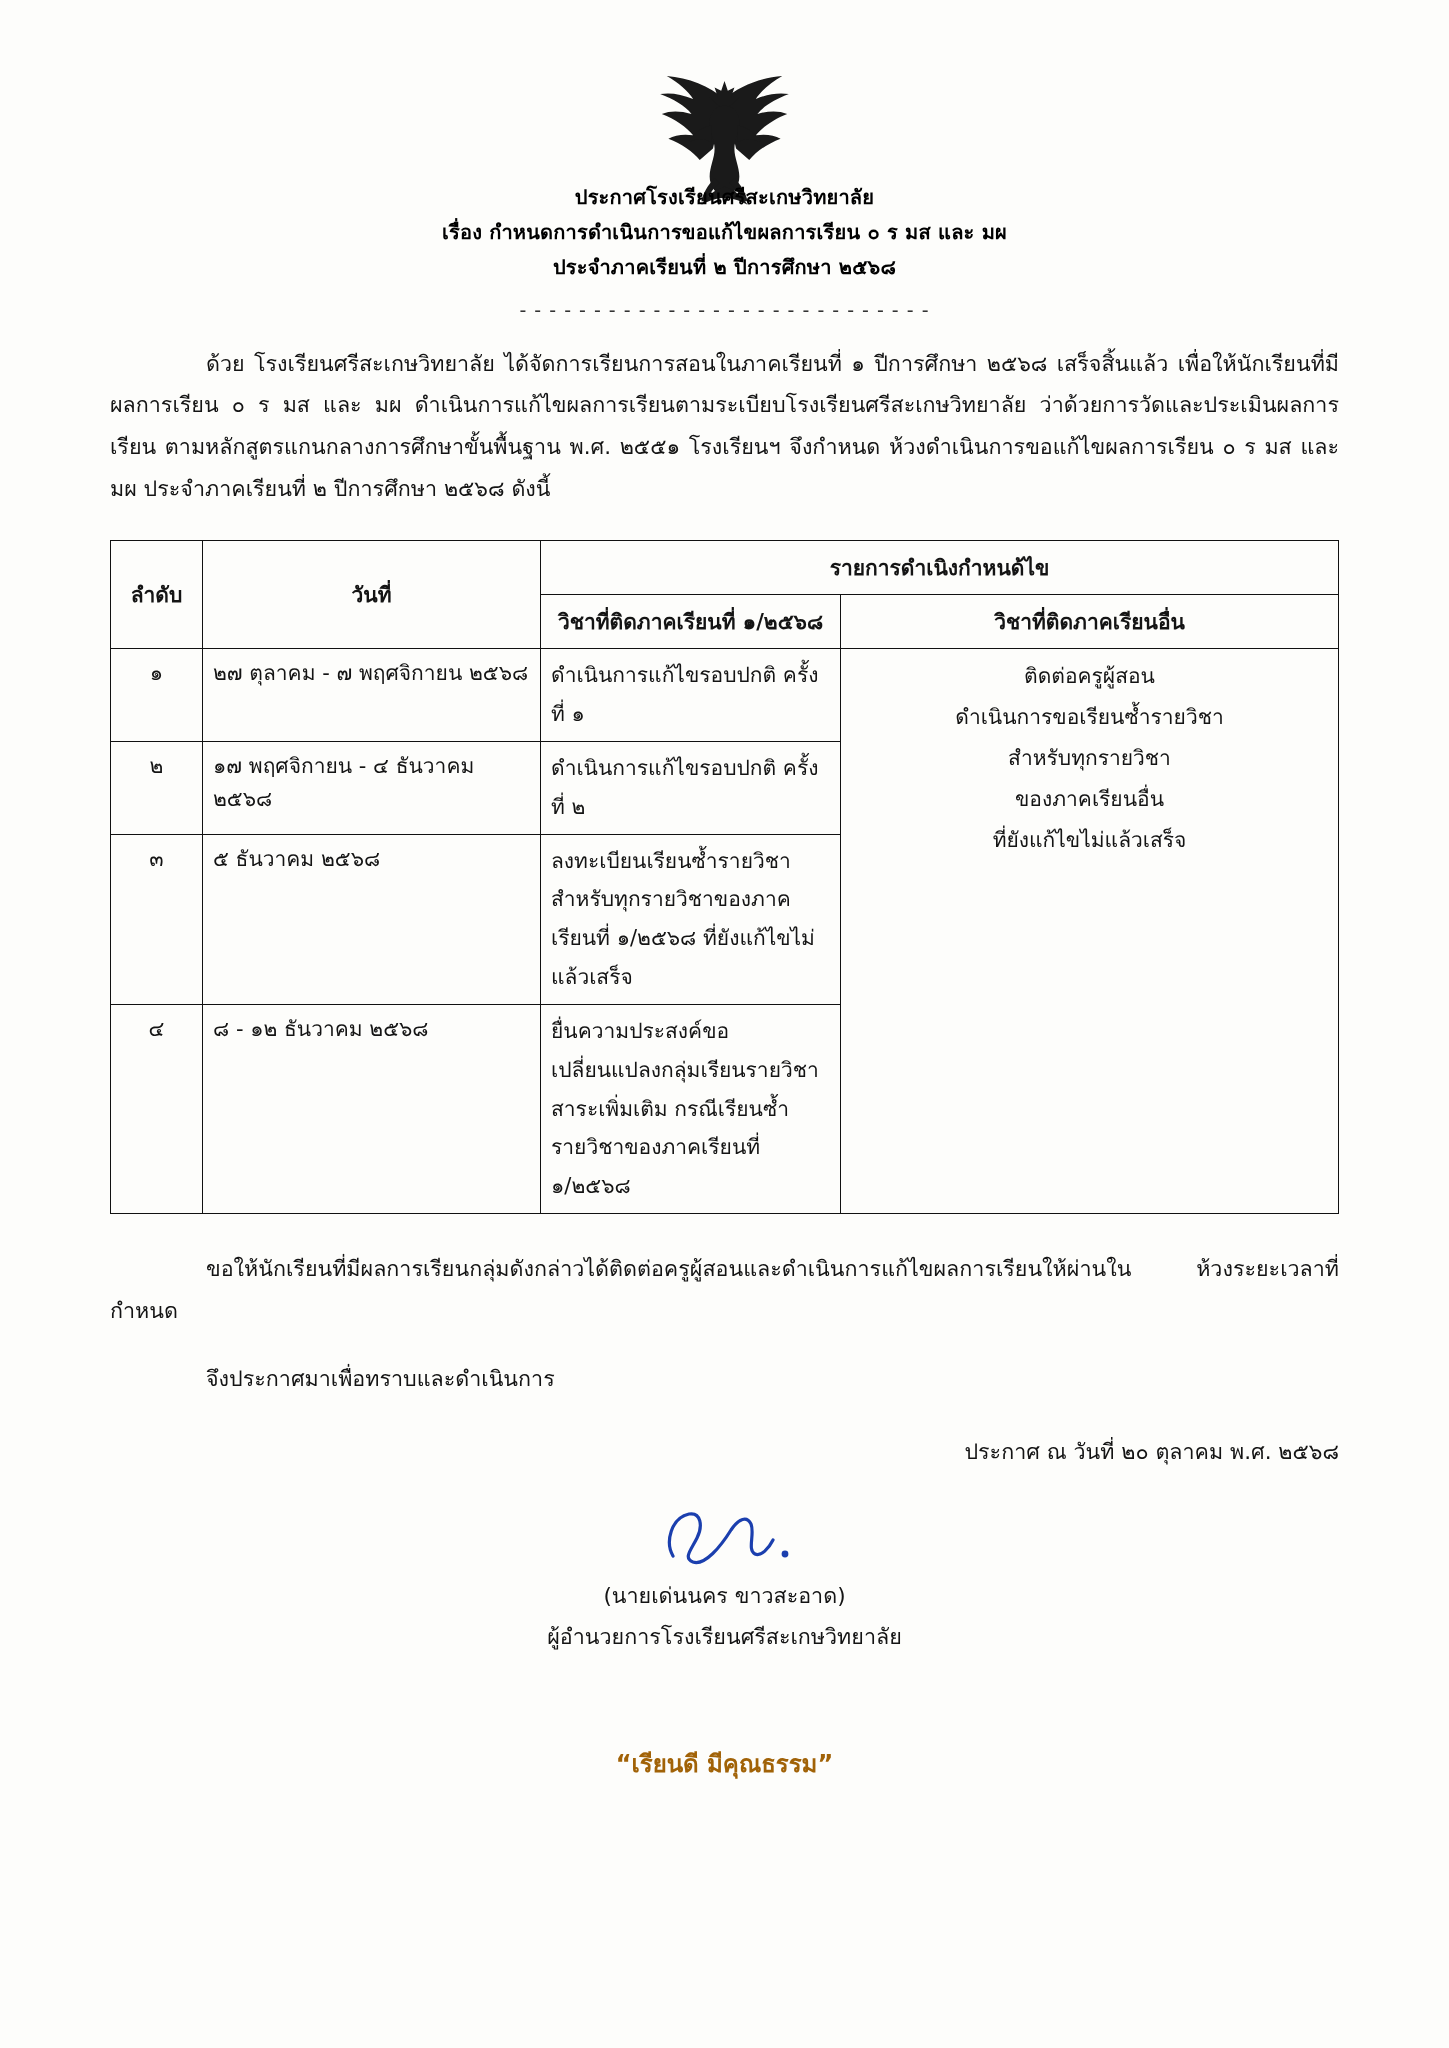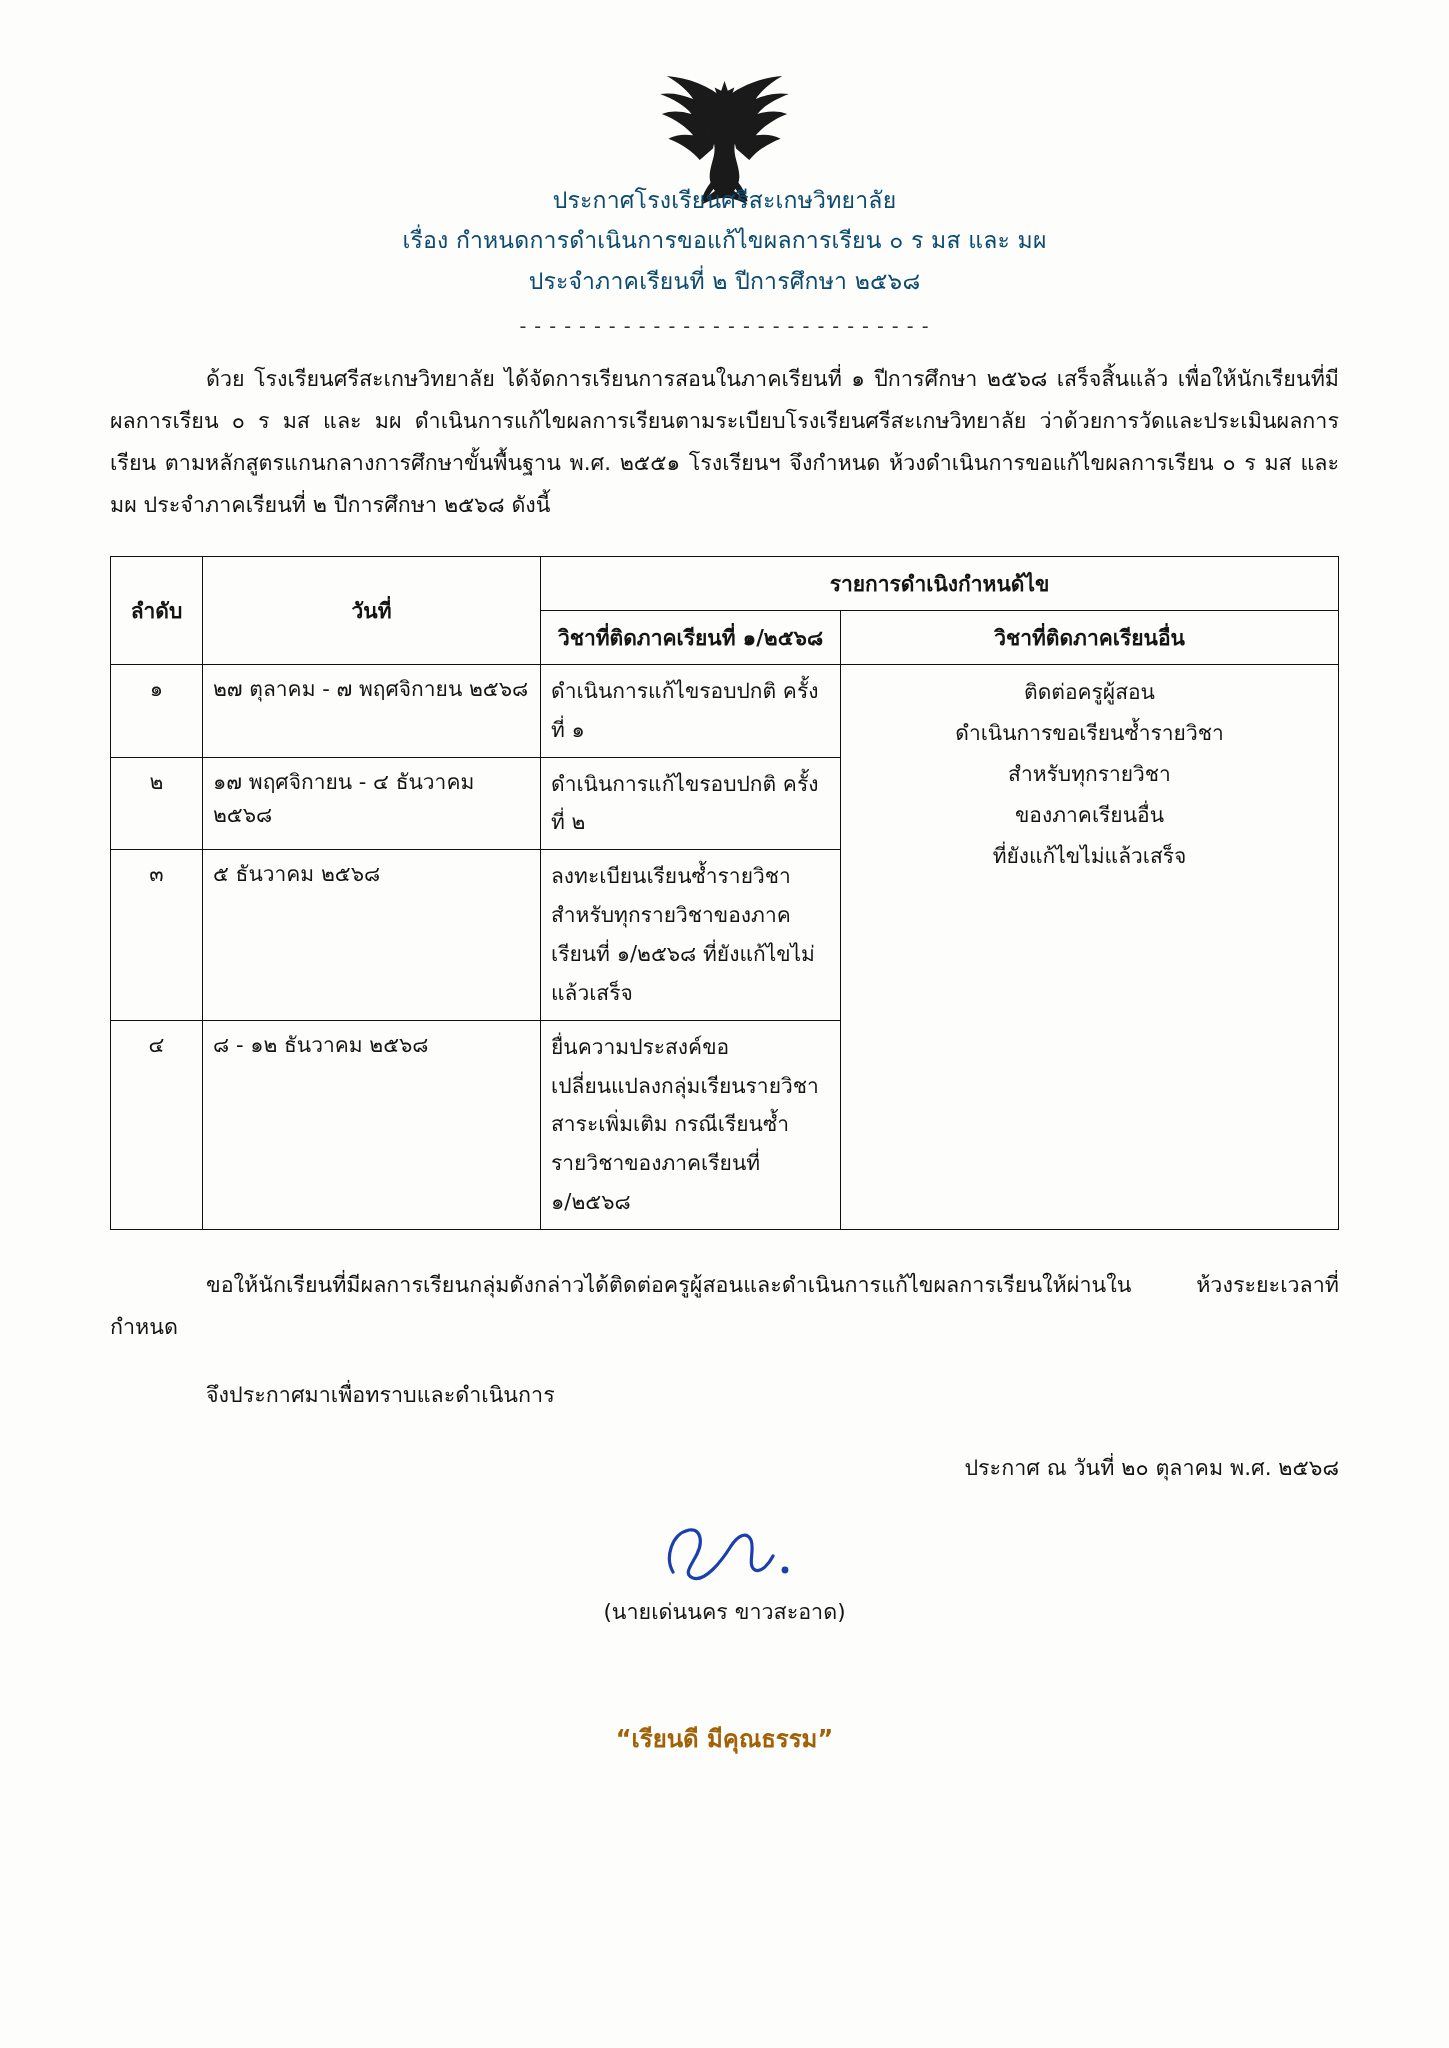--- a/index.html
+++ b/index.html
@@ -37,23 +37,23 @@
     height: 150px;
     display: block;
   }
   
   .heading {
     text-align: center;
     margin-top: 20px;
     line-height: 1.75;
   }
   .heading div {
-    font-size: 23px;
-    font-weight: normal;
-    color: #0c4a6e;
+    font-size: 20px;
+    font-weight: bold;
+    color: #000000;
     letter-spacing: 0.2px;
   }
   .divider {
     text-align: center;
     margin-top: 14px;
     margin-bottom: 16px;
     font-size: 19px;
     letter-spacing: 1px;
     color: #333;
   }
@@ -242,17 +242,18 @@
   <div class="centered" style="margin-top:34px;">ประกาศ ณ วันที่  ๒๐ ตุลาคม พ.ศ. ๒๕๖๘</div>
 
   <div class="sig-block">
     <div class="signature-mark">
       <svg width="180" height="80" viewBox="0 0 180 80">
         <path d="M38 60 C30 46 36 22 54 18 C66 16 68 30 62 42 C56 54 48 62 58 66 C70 70 86 50 96 34 C104 22 112 20 116 28 C120 38 112 54 120 58 C126 61 134 52 138 44" fill="none" stroke="#1b3fae" stroke-width="3.2" stroke-linecap="round"></path>
         <circle cx="150" cy="58" r="3.4" fill="#1b3fae"></circle>
       </svg>
     </div>
     <div class="sig-name">(นายเด่นนคร  ขาวสะอาด)</div>
+    <div class="sig-name">ผู้อำนวยการโรงเรียนศรีสะเกษวิทยาลัย</div>
   </div>
 
   <div class="motto">“เรียนดี  มีคุณธรรม”</div>
 
 </div>
 
 </body></html>

